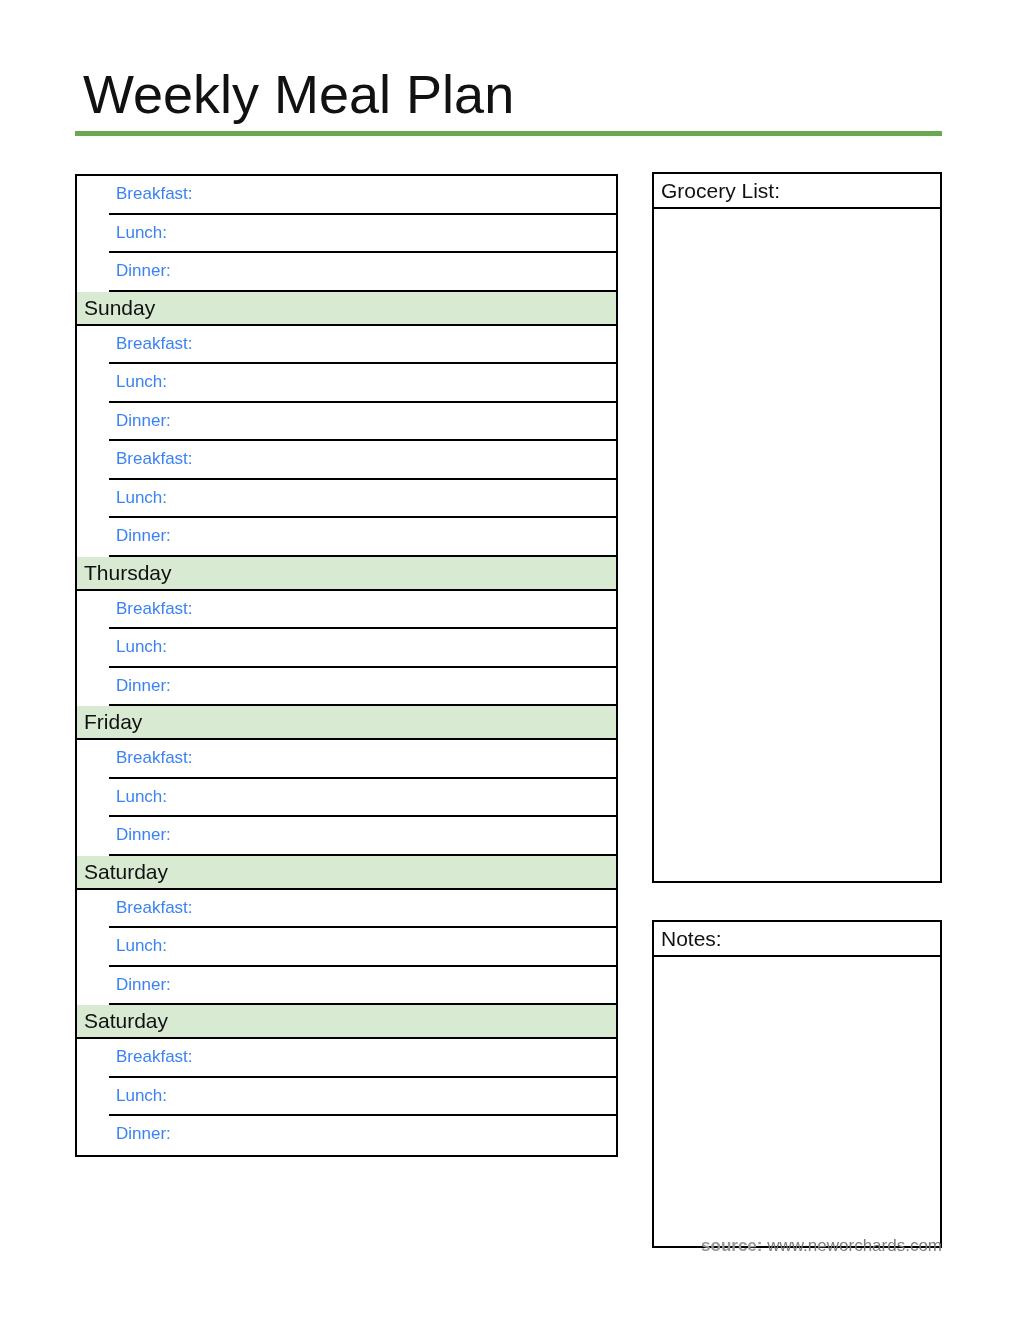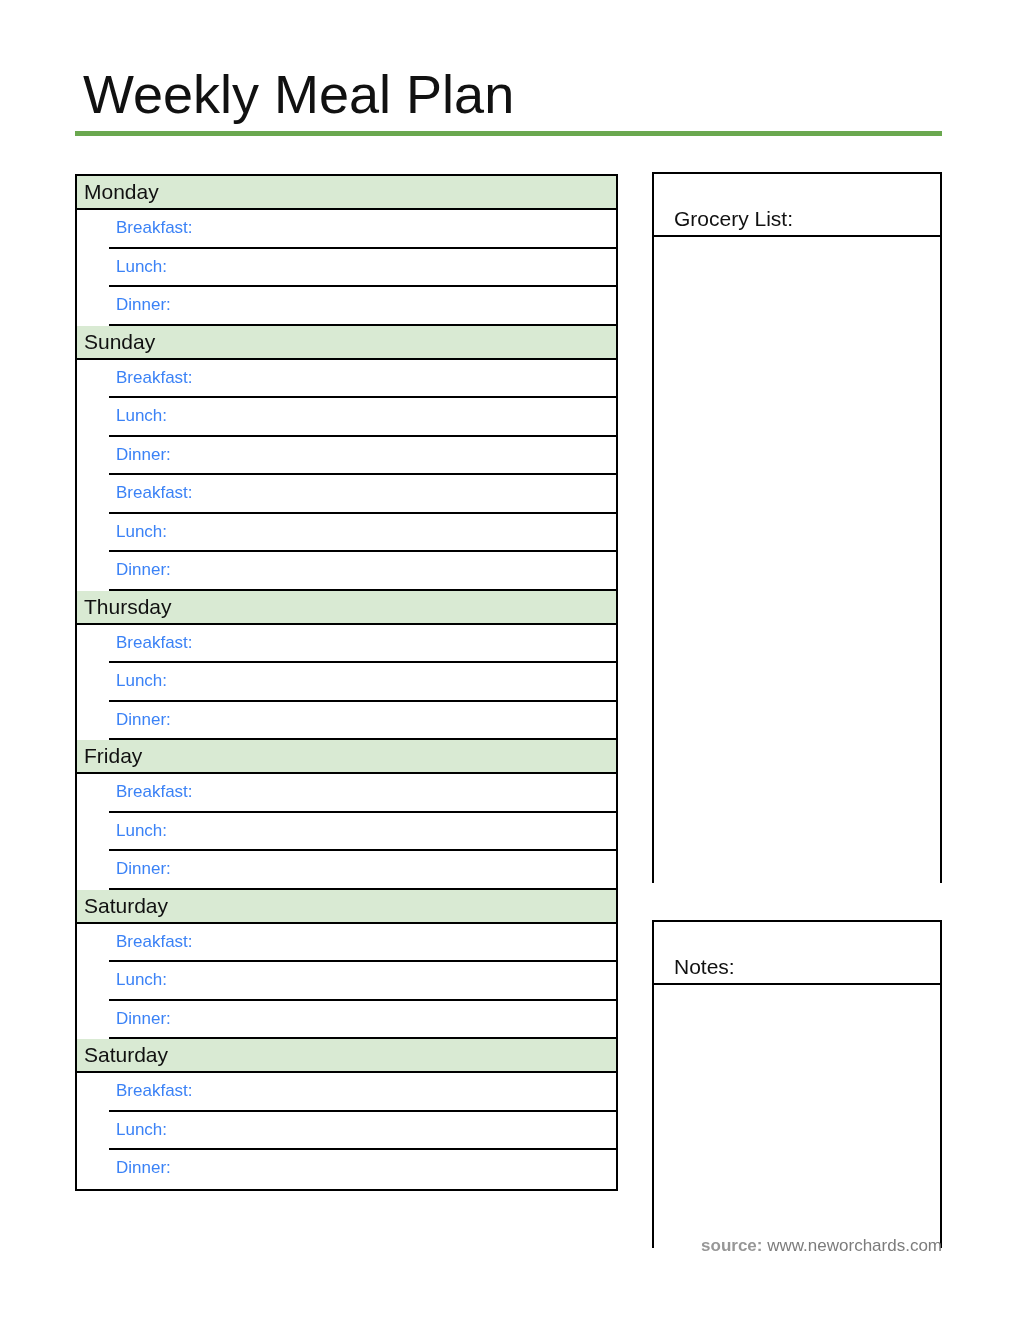--- a/index.html
+++ b/index.html
@@ -81,24 +81,23 @@
     background: #ffffff;
   }
   .grocery-box { top: 172px; height: 711px; }
   .notes-box   { top: 920px; height: 328px; }
   .box-header {
     height: 35px;
     box-sizing: border-box;
     border-bottom: 2px solid var(--border, #000000);
     font-size: 21px;
     line-height: 33px;
-    padding-left: 20px;
+    padding-left: 7px;
     color: #111111;
     background: #ffffff;
-    margin-top: 28px;
   }
   .box-body {
     width: 100%;
     height: calc(100% - 35px);
     background: #ffffff;
   }
   
   .footer {
     position: absolute;
     top: 1236px;
@@ -121,21 +120,20 @@
 </head>
 <body>
 
 <div class="page" style="--accent: #6aa84f; --day-bg: #d9ead3; --border: #000000; --footer-light: #979797; --footer-dark: #7c7c7c;">
 
   <h1 class="title">Weekly Meal Plan</h1>
 
   <div class="divider"></div>
 
   <div class="meal-table">
-      <div class="day-header">Monday</div>
       <div class="meal-row"><span>Breakfast:</span><span></span></div>
       <div class="meal-row"><span>Lunch:</span><span></span></div>
       <div class="meal-row"><span>Dinner:</span><span></span></div>
       <div class="day-header">Sunday</div>
       <div class="meal-row"><span>Breakfast:</span><span></span></div>
       <div class="meal-row"><span>Lunch:</span><span></span></div>
       <div class="meal-row"><span>Dinner:</span><span></span></div>
       <div class="meal-row"><span>Breakfast:</span><span></span></div>
       <div class="meal-row"><span>Lunch:</span><span></span></div>
       <div class="meal-row"><span>Dinner:</span><span></span></div>

